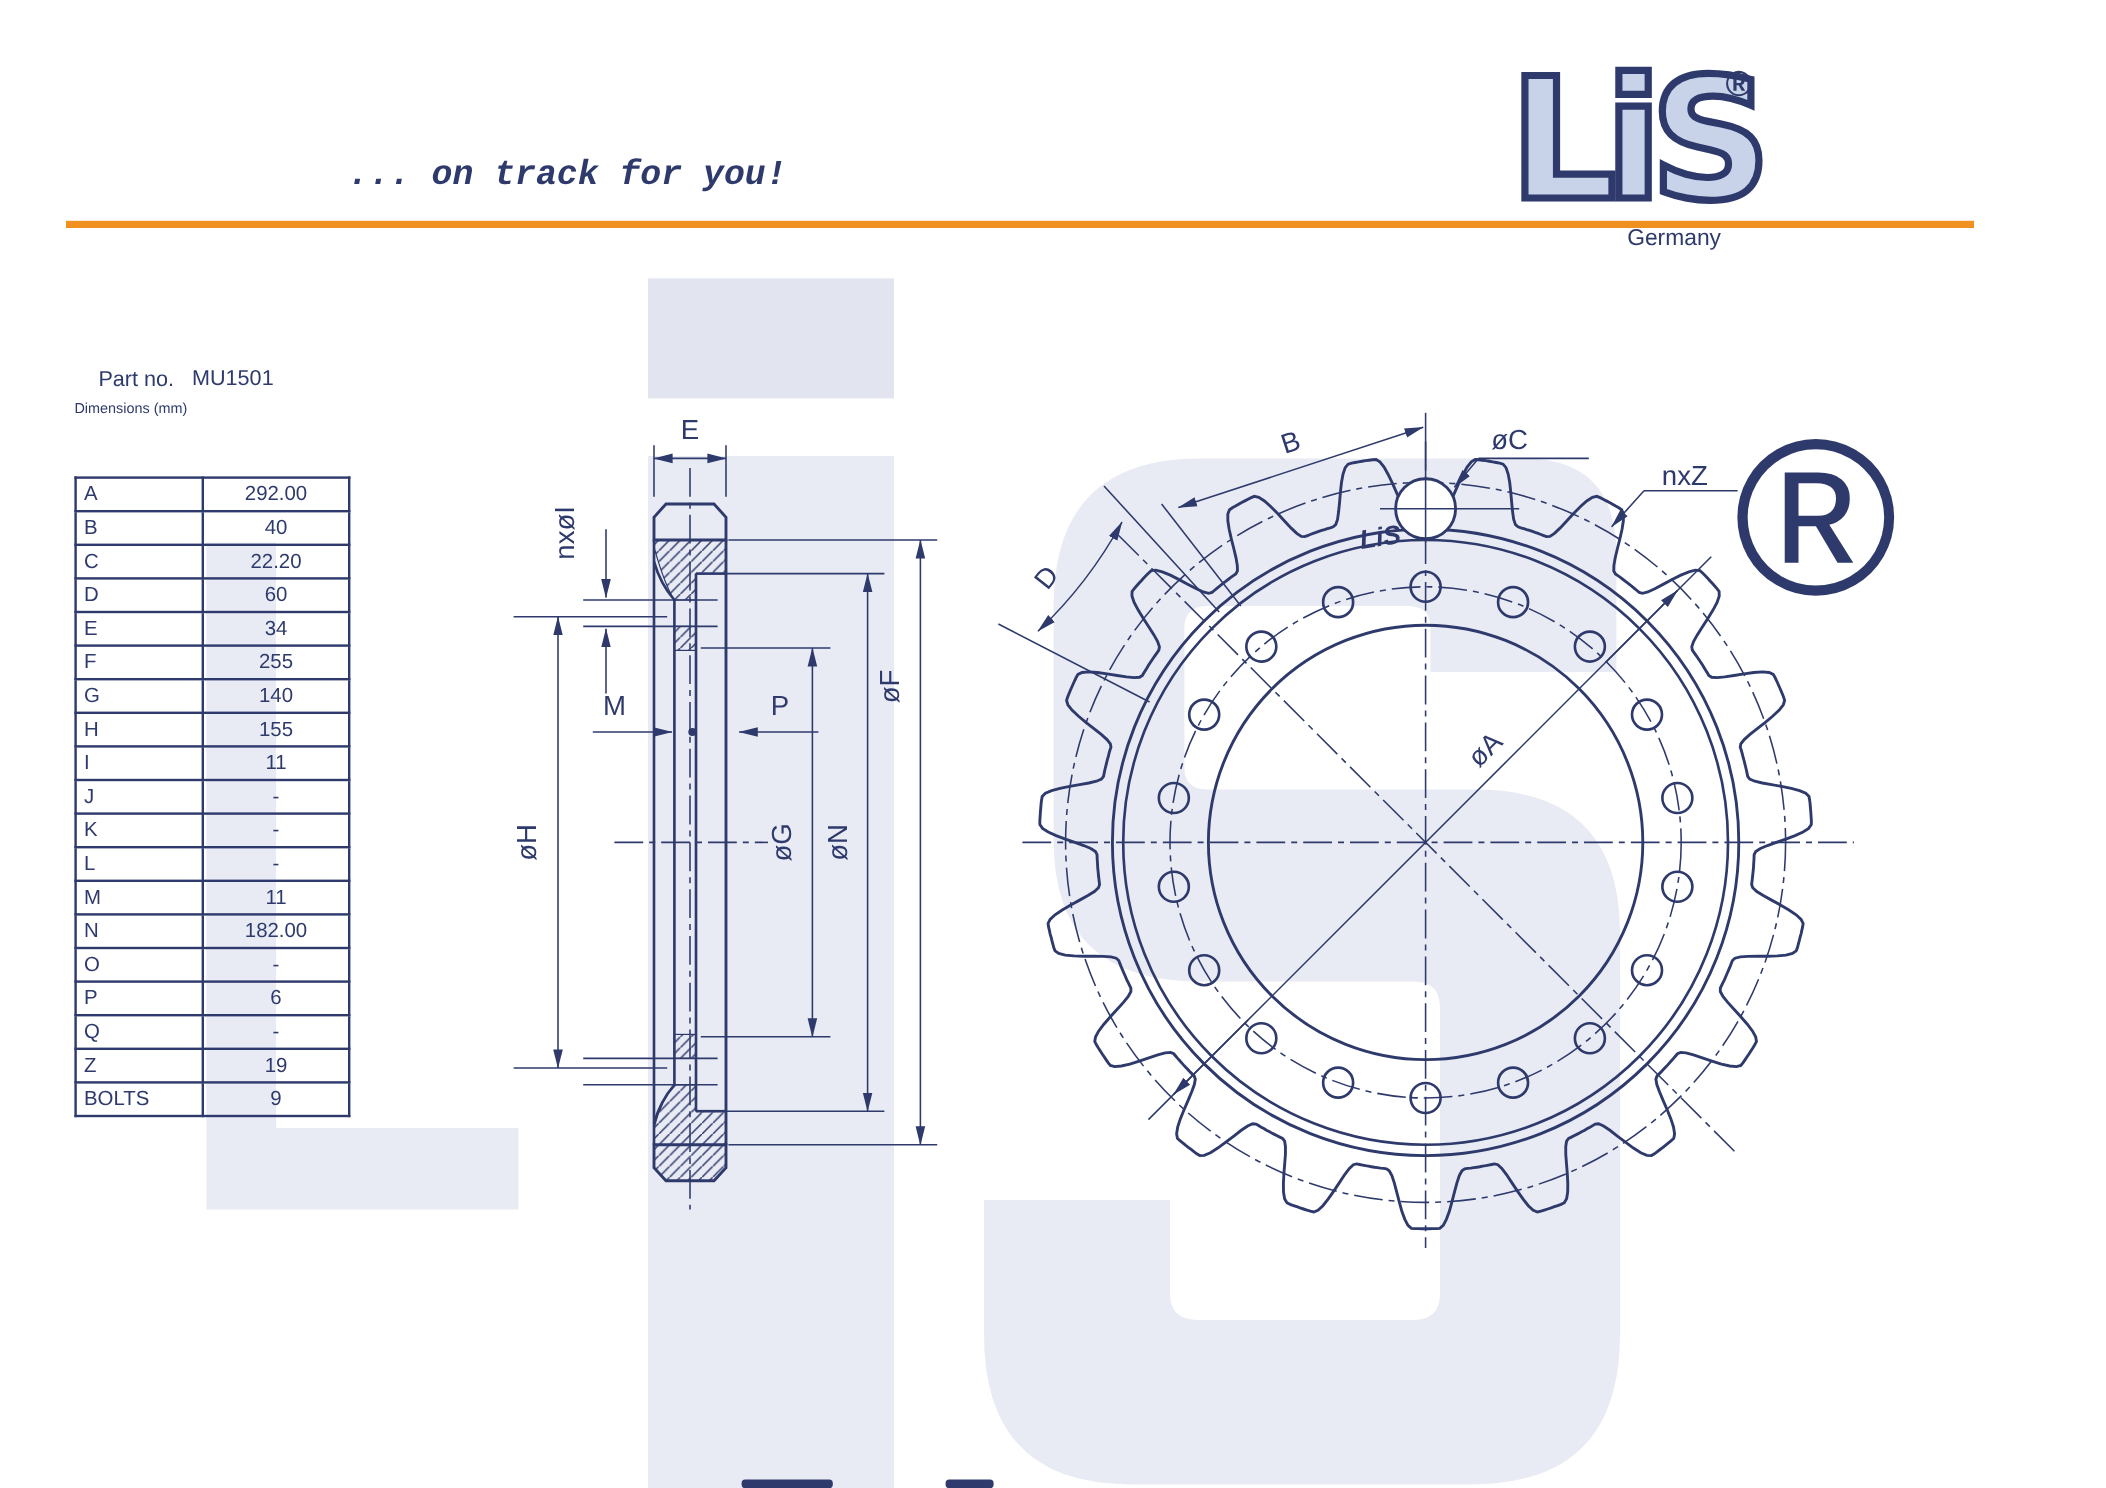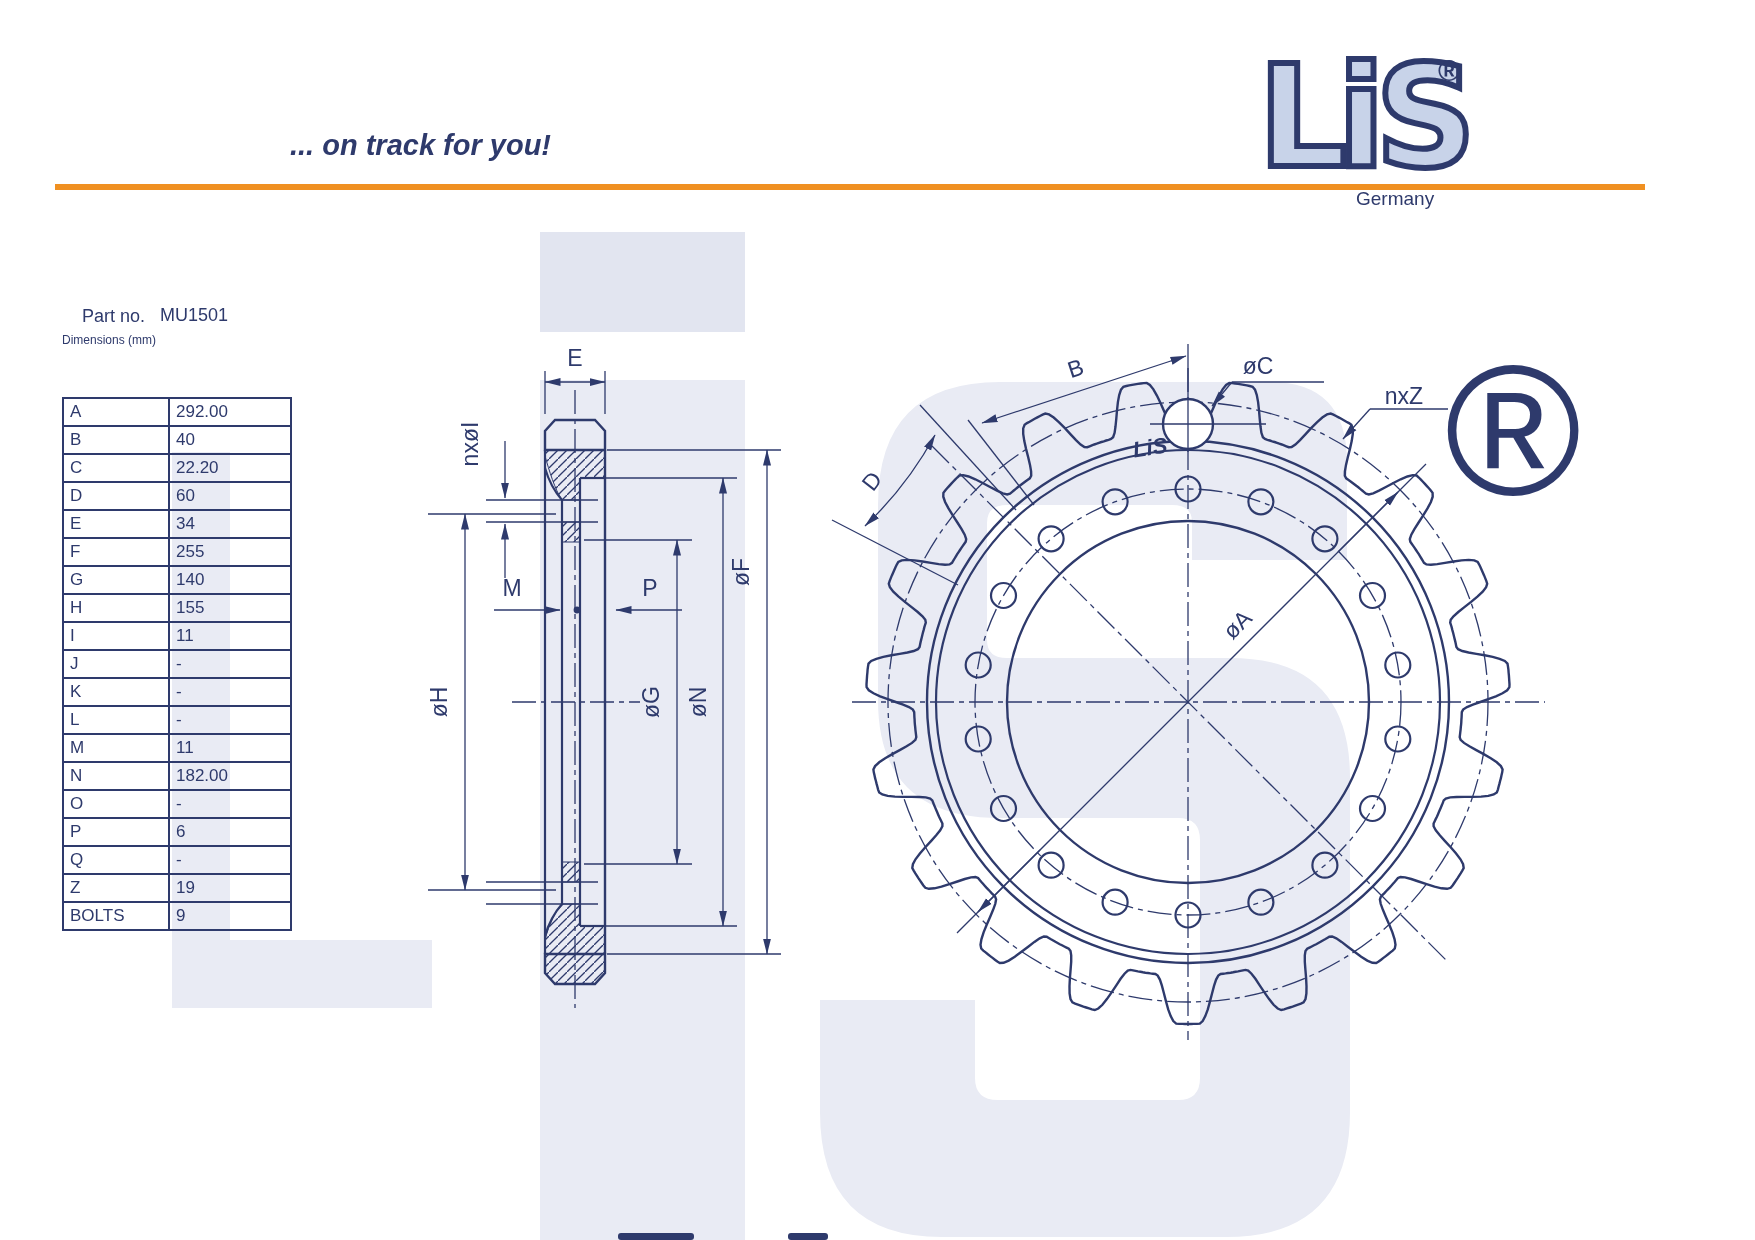--- a/index.html
+++ b/index.html
@@ -1,34 +1,34 @@
 <!DOCTYPE html>
 <html><head>
 <meta charset="utf-8">
 <style>
   html,body{margin:0;padding:0;background:#fff;}
   #page{position:relative;width:1755px;height:1240px;background:#fff;overflow:hidden;
         font-family:"Liberation Sans",sans-serif;color:#2e3a6c;}
   .abs{position:absolute;}
-  #tagline{left:290px;top:129px;font-style:italic;font-weight:bold;font-size:29px;color:#2e3a6c;}
+  #tagline{left:290px;top:129px;font-style:italic;font-weight:bold;font-size:29px;color:#2e3a6c;font-family:Liberation Mono, monospace;}
   #orange-rule{left:55px;top:184px;width:1590px;height:6px;background:#f09021;}
   #logo{left:1256px;top:36px;width:215px;height:185px;}
   #logo-text{position:absolute;left:2px;top:12px;font-family:"DejaVu Sans",sans-serif;
              font-weight:bold;font-size:140px;line-height:1;letter-spacing:-10px;
              color:#c8d3e9;-webkit-text-stroke:6px #2e3a6c;}
   #logo-reg{position:absolute;left:182px;top:18px;font-size:30px;font-weight:bold;color:#2e3a6c;}
   #logo-country{position:absolute;left:100px;top:152px;font-size:19px;font-weight:normal;color:#2e3a6c;}
   #part-label{left:62px;top:306px;font-size:18px;margin-left:20px;}
   #part-number{left:160px;top:305px;font-size:18px;font-weight:normal;}
   #dims-label{left:62px;top:333px;font-size:12px;}
   table#dims{position:absolute;left:62px;top:397px;border-collapse:collapse;
              font-size:17px;color:#2e3a6c;}
   table#dims td{border:2px solid #2e3a6c;height:26px;padding:0 6px;background:transparent;}
   td.dim-letter{width:92px;text-align:left;}
-  td.dim-value{width:108px;text-align:left;}
+  td.dim-value{width:108px;text-align:center;}
   svg text{font-family:"Liberation Sans",sans-serif;fill:#2e3a6c;}
   .lbl{font-size:23px;}
   .obj{stroke:#2e3a6c;fill:none;stroke-width:2.4;stroke-linecap:round;}
   .obj2{stroke:#2e3a6c;fill:none;stroke-width:2.2;}
   .thin{stroke:#2e3a6c;fill:none;stroke-width:1.3;}
   .cl{stroke:#2e3a6c;fill:none;stroke-width:1.3;stroke-dasharray:24 5 5 5;}
 </style>
 </head>
 <body>
 

